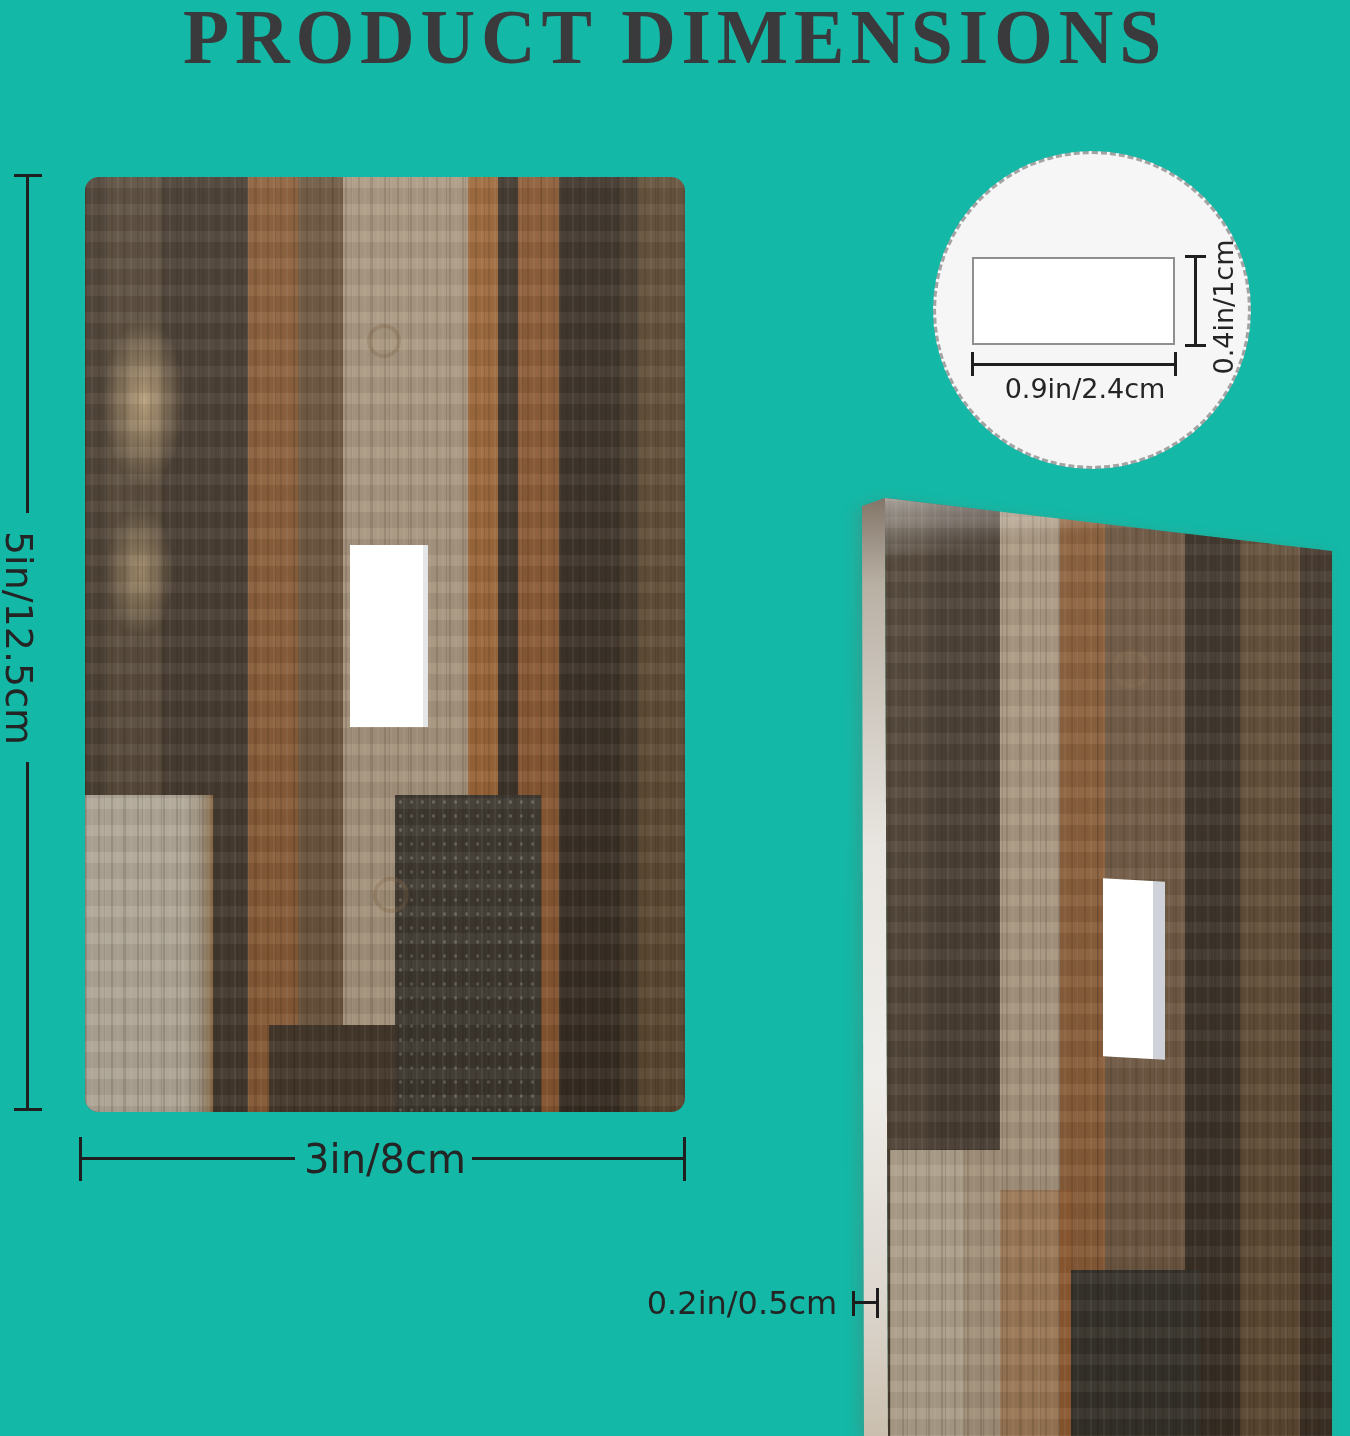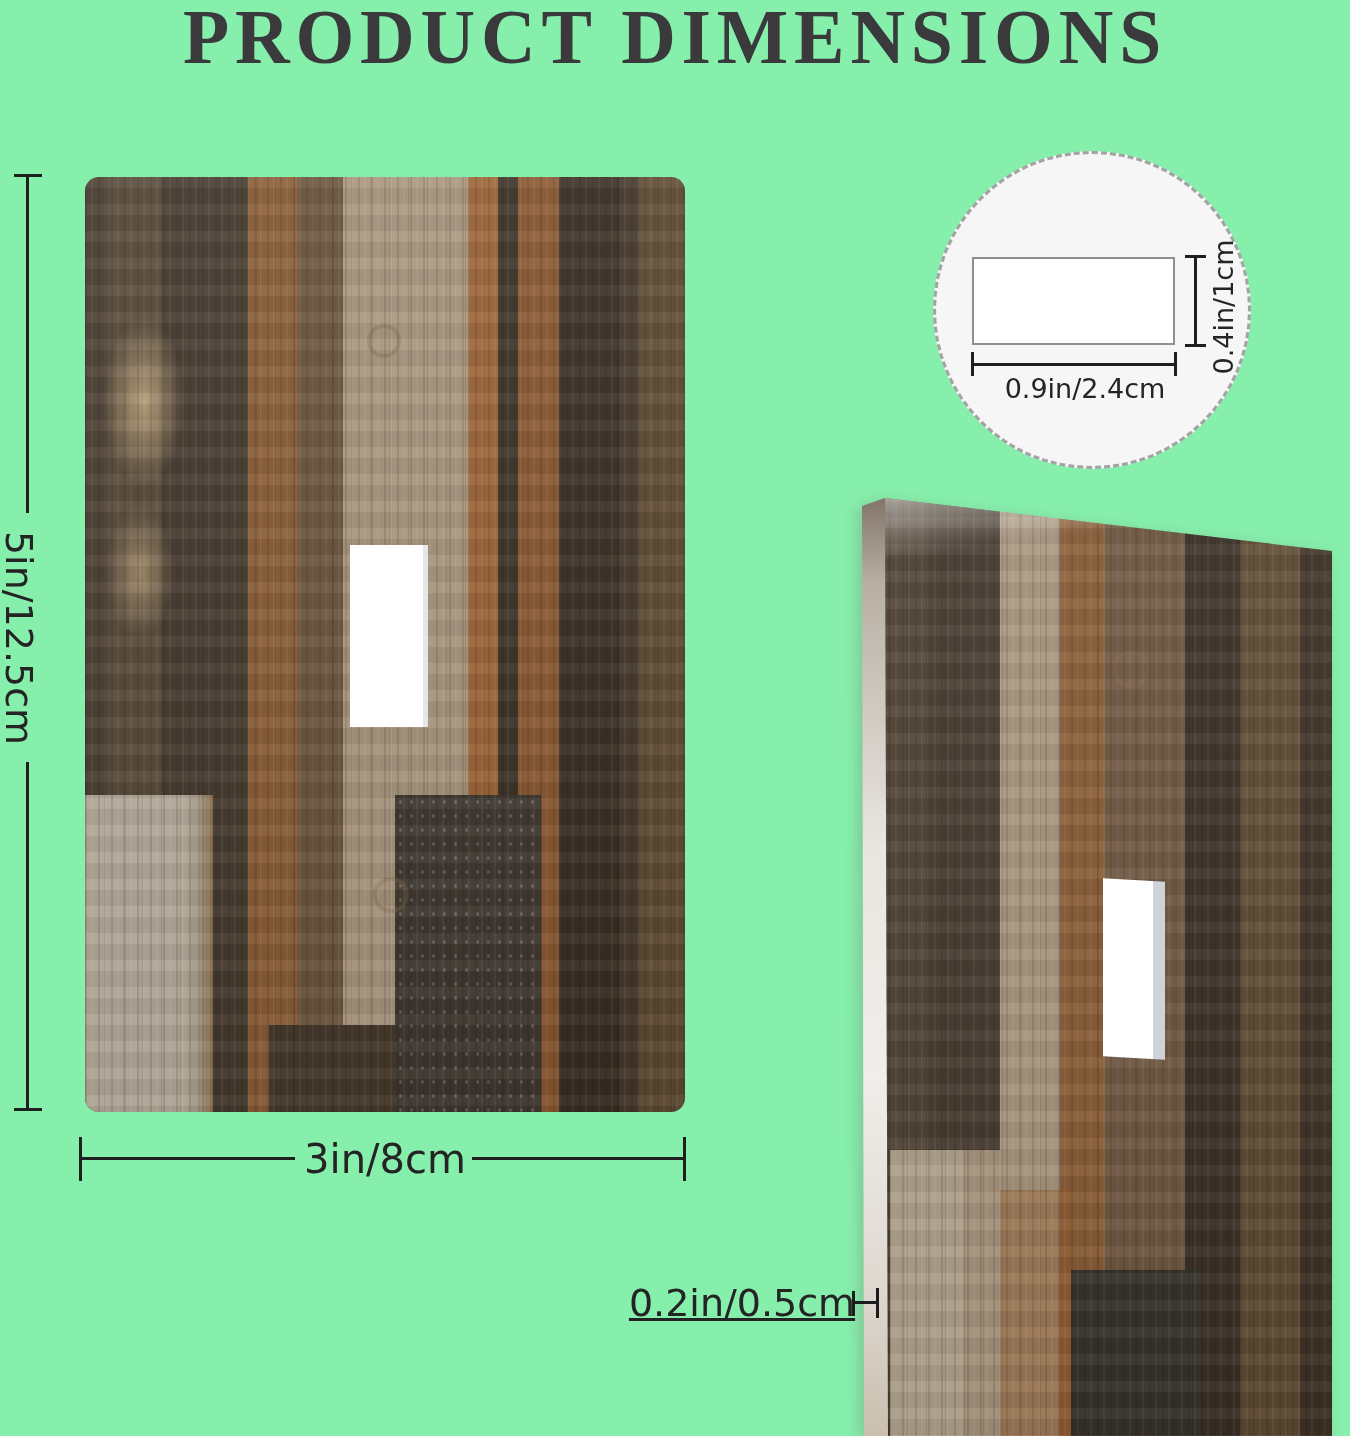--- a/index.html
+++ b/index.html
@@ -1,19 +1,19 @@
 <!DOCTYPE html>
 <html><head>
 <meta charset="utf-8">
 <style>
   html,body{margin:0;padding:0;background:#ffffff;}
   #canvas{
     position:relative;
     width:1350px;height:1436px;
-    background:#86efac;
+    background:#14b8a6;
     overflow:hidden;
     font-family:"DejaVu Sans","Liberation Sans",sans-serif;
   }
 
   
   .page-title{
     position:absolute;left:0;top:-8px;width:1350px;
     text-align:center;
     font-family:"Liberation Serif","DejaVu Serif",serif;
     font-weight:700;
@@ -94,21 +94,21 @@
   .label-anchor > span{
     position:absolute;display:block;white-space:nowrap;color:#242424;
   }
   .rot90 > span{transform:translate(-50%,-50%) rotate(90deg);}
   .rot270 > span{transform:translate(-50%,-50%) rotate(-90deg);}
   .center-xy > span{transform:translate(-50%,-50%);}
 
   .fs-main{font-size:40px;}
   .fs-height{font-size:38px;}
   .fs-circle{font-size:27px;}
-  .fs-thick{font-size:38px;text-decoration:underline;}
+  .fs-thick{font-size:32px;}
 
   
   .detail-circle{
     position:absolute;left:933px;top:151px;width:318px;height:318px;
     border-radius:50%;
     background:#f6f6f6;
     border:3px dashed #a3a3a3;
     box-sizing:border-box;
     z-index:1;
   }

